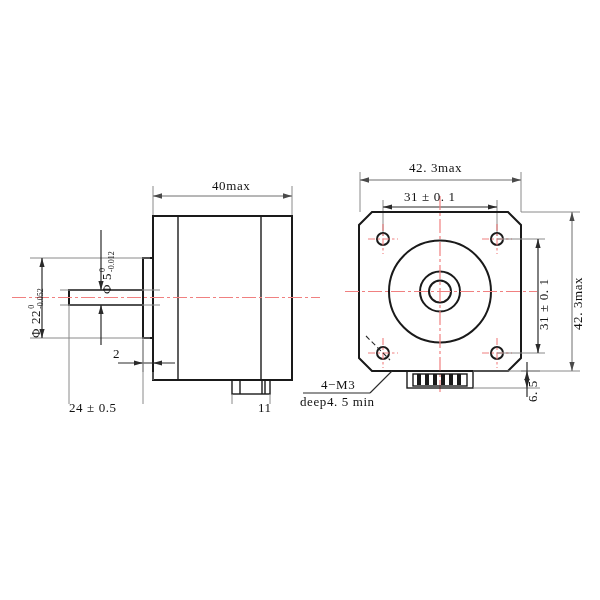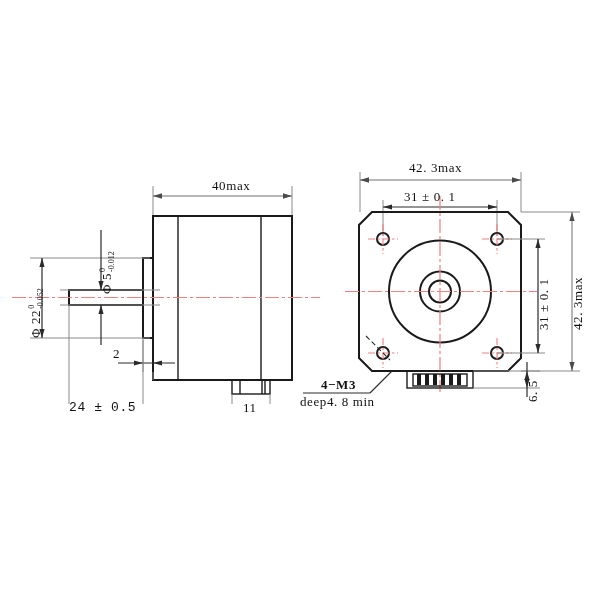--- a/index.html
+++ b/index.html
@@ -235,30 +235,30 @@
   <div class="lbl rot90" style="left:28px; top:338px;">
     <span>Φ 22</span><span class="tol"><span class="tolup">0</span><span>-0.052</span></span>
   </div>
 
   <div class="lbl rot90" style="left:99px; top:294px;">
     <span>Φ 5</span><span class="tol"><span class="tolup">0</span><span>-0.012</span></span>
   </div>
 
   <div class="lbl" style="left:113px; top:346px;">2</div>
 
-  <div class="lbl" style="left:69px; top:400px;font-family:Liberation Mono, monospace;">24 ± 0.5</div>
-
-  <div class="lbl" style="left:243px; top:400px;">11</div>
+  <div class="lbl" style="left:69px; top:400px;">24 ± 0.5</div>
+
+  <div class="lbl" style="left:258px; top:400px;">11</div>
 
   <div class="lbl" style="left:409px; top:160px;">42. 3max</div>
 
   <div class="lbl" style="left:404px; top:189px;">31 ± 0. 1</div>
 
   <div class="lbl rot90" style="left:536px; top:330px;">31 ± 0. 1</div>
 
   <div class="lbl rot90" style="left:570px; top:330px;">42. 3max</div>
 
   <div class="lbl rot90" style="left:525px; top:402px;">6. 5</div>
 
-  <div class="lbl" style="left:321px; top:377px;font-weight:bold;">4−M3</div>
-  <div class="lbl" style="left:300px; top:394px;">deep4. 8 min</div>
+  <div class="lbl" style="left:321px; top:377px;">4−M3</div>
+  <div class="lbl" style="left:300px; top:394px;">deep4. 5 min</div>
 
 </div>
 
 </body></html>

